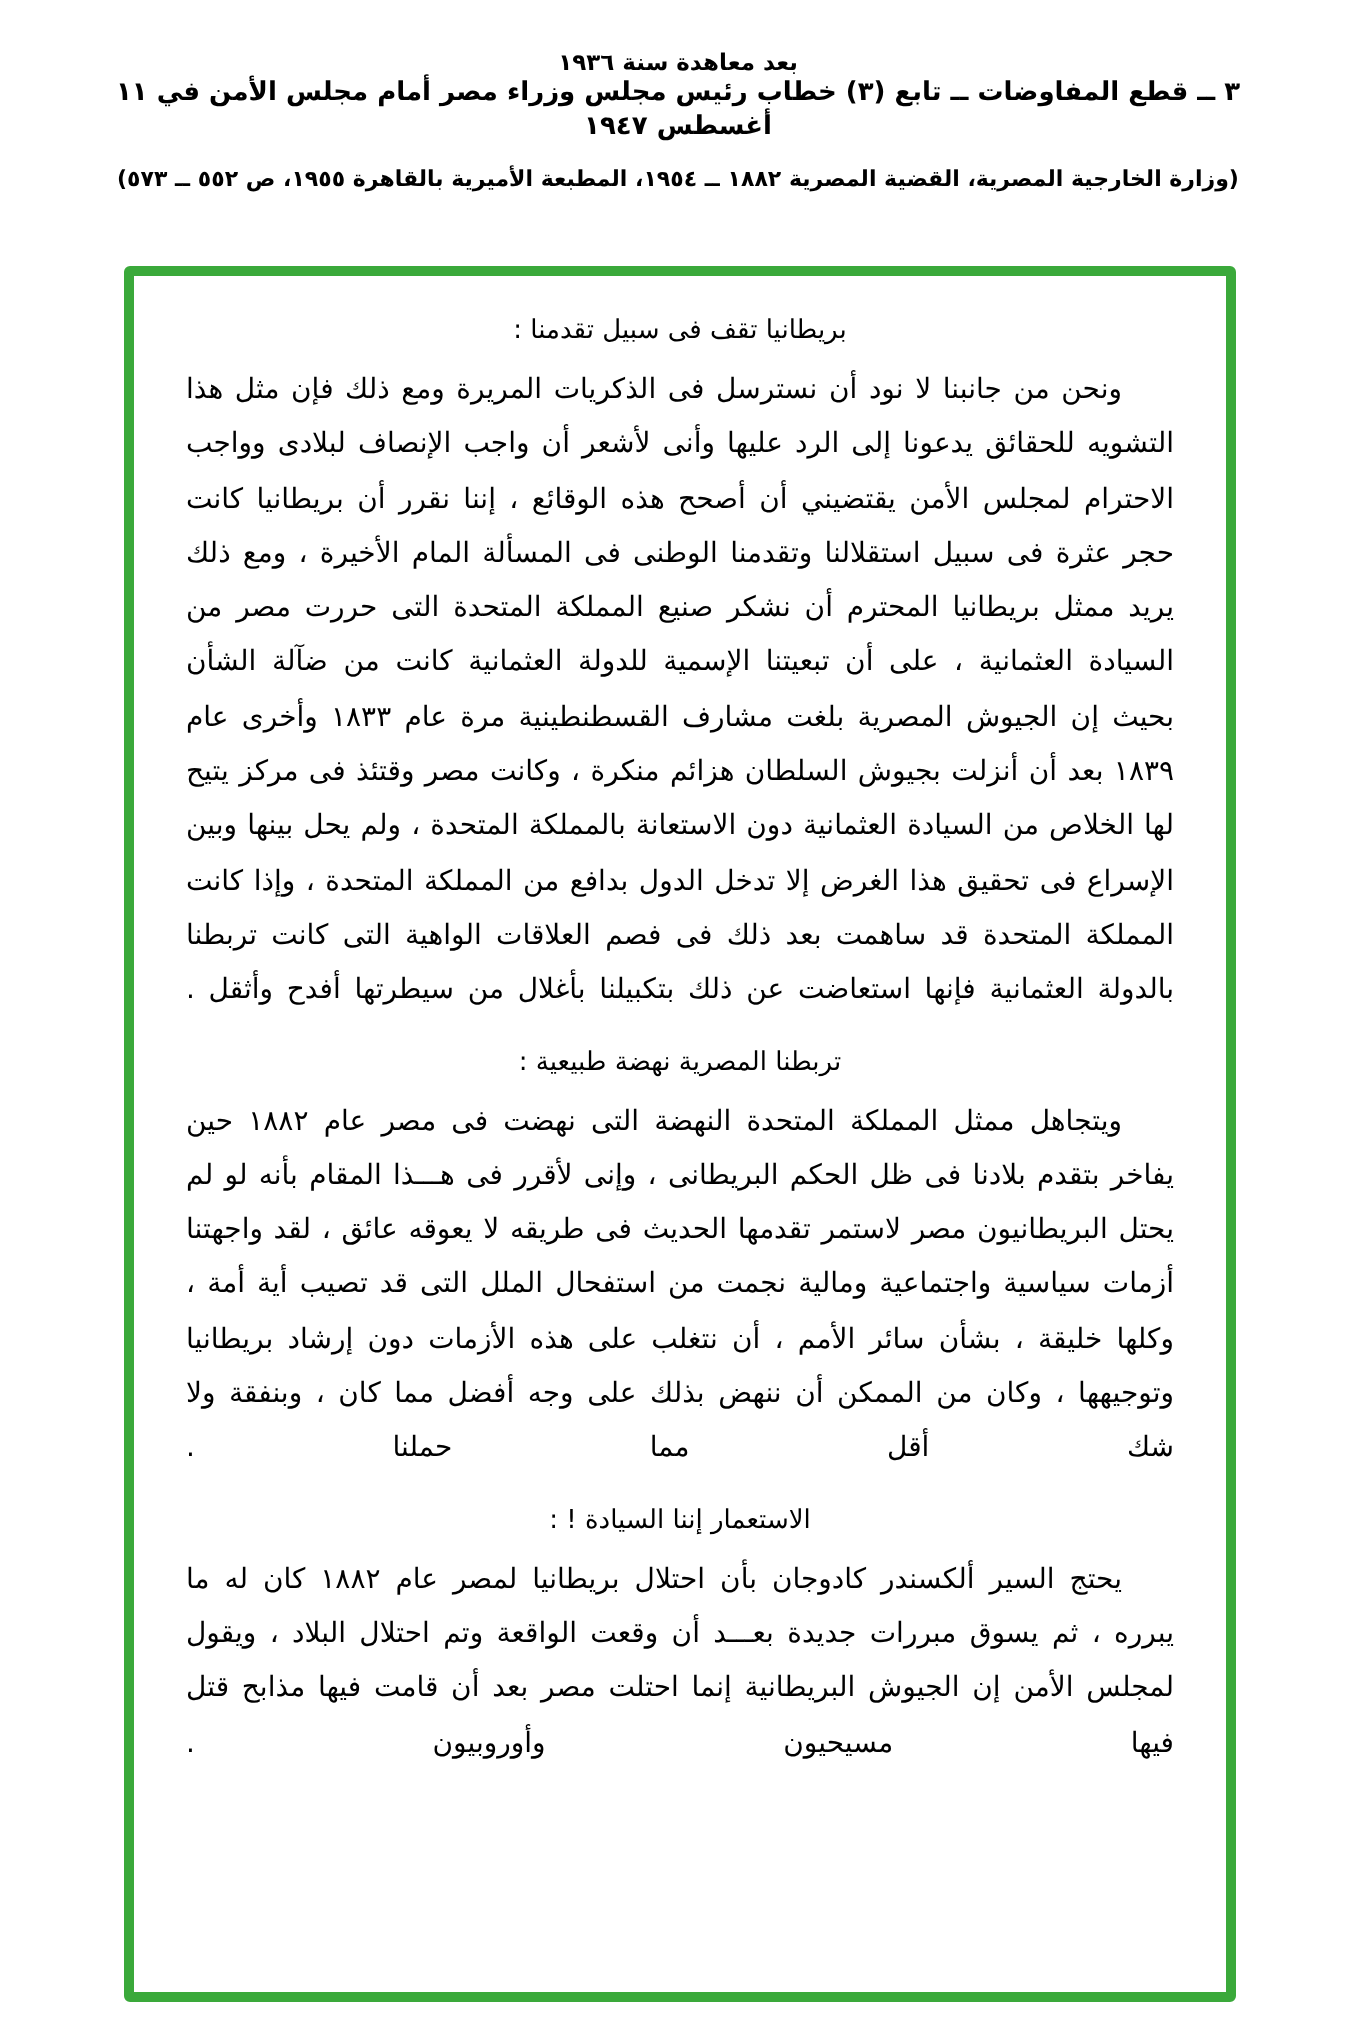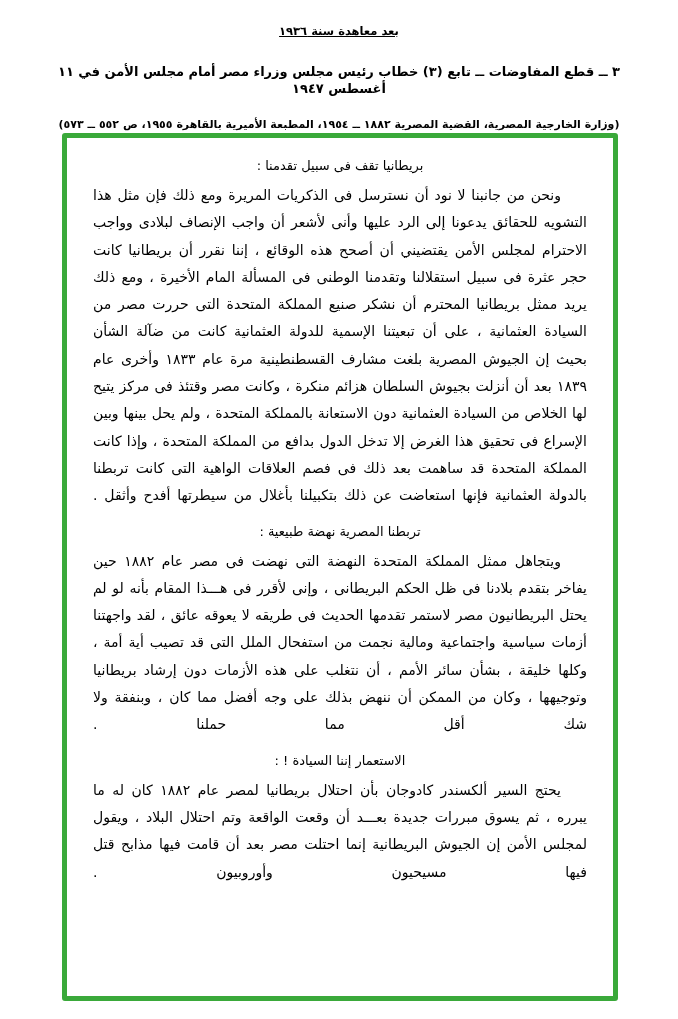--- a/index.html
+++ b/index.html
@@ -30,26 +30,25 @@
     padding: 0 28px;
   }
   .header .line {
     font-weight: bold;
     letter-spacing: 0;
     direction: rtl;
   }
   .header .line1 {
     font-size: 11.5px;
     margin-top: 6px;
-    margin-bottom: 26px;
-    text-decoration: underline;
+    margin-bottom: 1px;
   }
   .header .line2 {
     font-size: 13px;
-    margin-bottom: 20px;
+    margin-bottom: 10px;
     line-height: 1.3;
   }
   .header .line3 {
     font-size: 11px;
     font-weight: bold;
     margin-bottom: 9px;
   }
 
   
   .frame {

